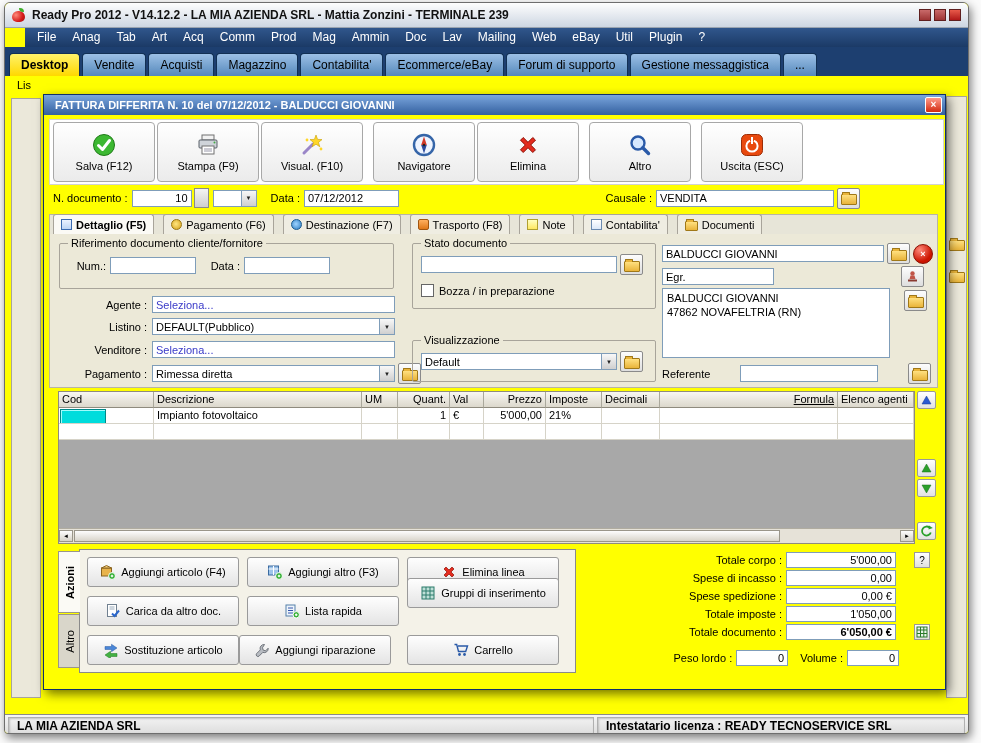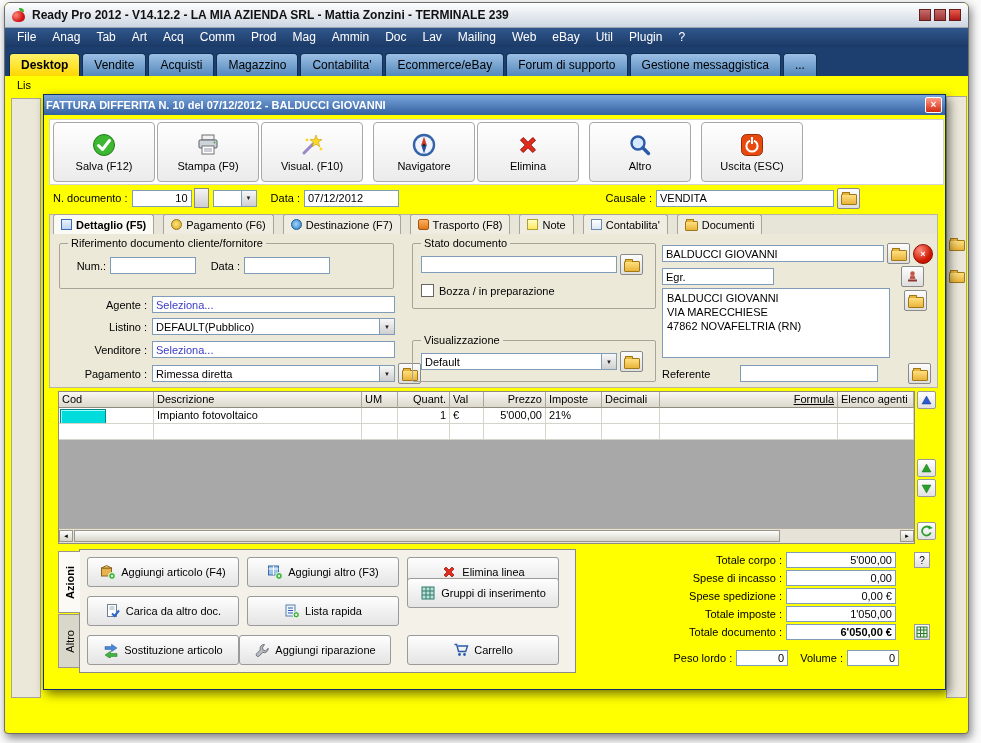--- a/index.html
+++ b/index.html
@@ -9,35 +9,35 @@
   
   .titlebar{height:24px;background:linear-gradient(#fefefe,#cdd6e2);display:flex;align-items:center;padding:0 7px;border-bottom:1px solid #9aa4b0;}
   .app-icon{position:relative;width:14px;height:14px;margin-right:6px;flex:0 0 auto;}
   .app-icon .ap-body{position:absolute;left:0;top:3px;width:13px;height:11px;border-radius:6px 6px 5px 5px;background:radial-gradient(circle at 4px 4px,#ff8a7a,#d41919 60%,#9c0f0f);}
   .app-icon .ap-leaf{position:absolute;left:7px;top:0;width:5px;height:4px;background:#3fae2a;border-radius:0 5px 0 5px;}
   .title-text{font-size:12px;font-weight:bold;color:#111;white-space:nowrap;}
   .winbtns{margin-left:auto;display:flex;gap:3px;}
   .winbtn{width:10px;height:10px;border:1px solid #5f1f1f;background:linear-gradient(#c96a6a,#9d3434);}
   .winbtn.close{background:linear-gradient(#e85a4a,#b01818);}
   
-  .menubar{height:19px;background:linear-gradient(#30568c,#1b3a66);display:flex;align-items:flex-start;padding:0 4px;}
+  .menubar{height:19px;background:linear-gradient(#30568c,#1b3a66);display:flex;align-items:flex-start;padding:0 4px;margin-left:20px;}
   .menu-item{color:#fff;font-size:12px;padding:0 8px;line-height:19px;cursor:default;}
   
   .tabbar{height:26px;background:#1d3f70;display:flex;align-items:flex-end;padding:3px 0 0 4px;gap:2px;}
   .mtab{height:22px;display:flex;align-items:center;padding:0 11px;font-size:12px;color:#000;background:linear-gradient(#9cc0e6,#5588bb);border:1px solid #123054;border-bottom:none;border-radius:4px 4px 0 0;white-space:nowrap;}
   .mtab.active{background:linear-gradient(#fff26a,#ffd800);font-weight:bold;}
   
   .workspace{position:relative;height:638px;background:#ffff00;overflow:hidden;}
   .bg-frag{position:absolute;left:12px;top:3px;font-size:11px;color:#000;}
   .bg-left{position:absolute;left:6px;top:22px;width:28px;height:598px;background:#ebe8da;border:1px solid #a8a49a;}
   .bg-right{position:absolute;left:941px;top:20px;width:19px;height:600px;background:#ebe8da;border:1px solid #a8a49a;}
   .bg-right .folder-icon{position:absolute;left:2px;}
   
   .dialog{position:absolute;left:38px;top:18px;width:901px;height:594px;border:1px solid #10306a;background:#ffff00;box-shadow:3px 4px 10px rgba(0,0,0,.55);}
-  .dlg-titlebar{height:20px;background:linear-gradient(#7aa6dd,#33609f);display:flex;align-items:center;padding:0 3px 0 2px;}
+  .dlg-titlebar{height:20px;background:linear-gradient(#7aa6dd,#33609f);display:flex;align-items:center;padding:0 3px 0 11px;}
   .dlg-title{color:#fff;font-size:11px;font-weight:bold;white-space:nowrap;}
   .dlg-close{margin-left:auto;width:15px;height:14px;background:linear-gradient(#ff9a8a,#d22a10);border:1px solid #fff;border-radius:2px;color:#fff;font-size:10px;font-weight:bold;display:flex;align-items:center;justify-content:center;line-height:1;}
   .dlg-body{position:relative;height:573px;font-size:11px;}
   
   .toolbar{position:absolute;left:5px;top:4px;width:889px;height:64px;background:#fff;border:1px solid #d2d2d2;display:flex;align-items:center;padding:0 2px;}
   .tbtn{width:100px;height:58px;margin:0 1px;border:1px solid #a8a8a8;border-radius:4px;background:linear-gradient(#ffffff,#ebebeb);display:flex;flex-direction:column;align-items:center;justify-content:center;gap:2px;flex:0 0 auto;}
   .tbtn span{font-size:11px;color:#000;}
   .tsep{width:8px;flex:0 0 auto;}
   
   .docrow{position:absolute;left:5px;top:73px;width:889px;height:20px;display:flex;align-items:center;padding-right:78px;box-sizing:border-box;}
@@ -363,21 +363,20 @@
               <span class="fbtn" style="margin-left:auto;">
                 <svg width="13" height="13" viewBox="0 0 13 13">
                       <circle cx="6.5" cy="3.5" r="2.2" fill="#c05548"></circle>
                       <path d="M4.5 5.5 h4 l1 3.5 h-6 z" fill="#c05548"></path>
                       <rect x="2" y="9.5" width="9" height="2" fill="#8a3a30"></rect>
                     </svg>
               </span>
             </div>
             <div class="addr">
               <div>BALDUCCI GIOVANNI</div>
-              <div>VIA MARECCHIESE</div>
               <div>47862 NOVAFELTRIA (RN)</div>
             </div>
             <span class="fbtn" style="position:absolute;left:239px;top:56px;">
                   <span class="folder-icon"></span>
                 </span>
             <div style="position:absolute;left:0;top:129px;display:flex;align-items:center;width:262px;gap:30px;">
               <span style="width:58px;">Referente</span>
               <input class="inp" style="width: 138px;" readonly="" value="">
               <span class="fbtn" style="margin-left:auto;">
                     <span class="folder-icon"></span>
@@ -587,15 +586,19 @@
             <span class="pinp">0</span>
             <span style="margin-left:8px;">Volume :</span>
             <span class="pinp">0</span>
           </div>
         </div>
 
       </div>
     </div>
   </div>
 
+  <div class="statusbar">
+    <div class="scell" style="width:586px;">LA MIA AZIENDA SRL</div>
+    <div class="scell" style="flex:1;">Intestatario licenza : READY TECNOSERVICE SRL</div>
+  </div>
 
  </div>
 </div>
 
 </body></html>

